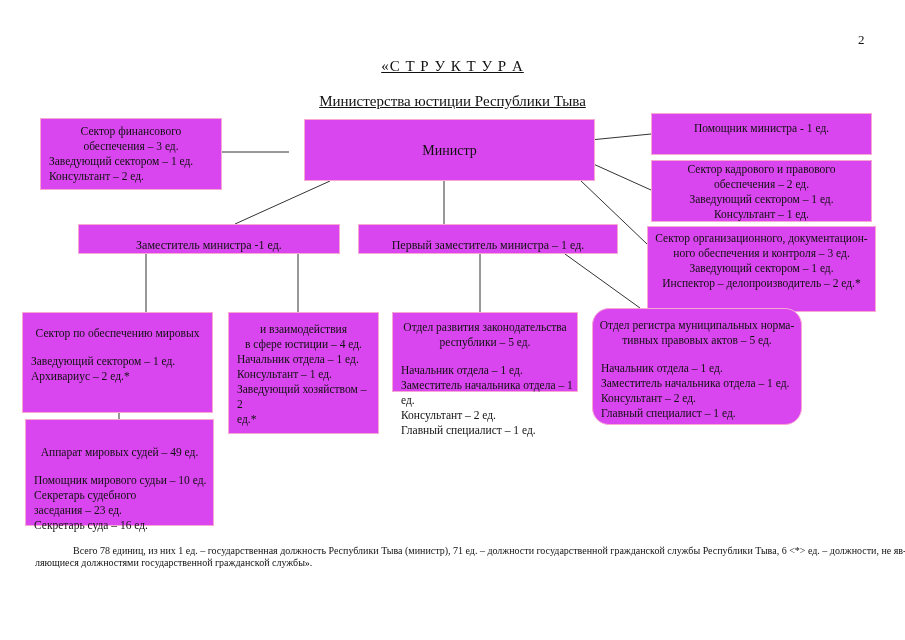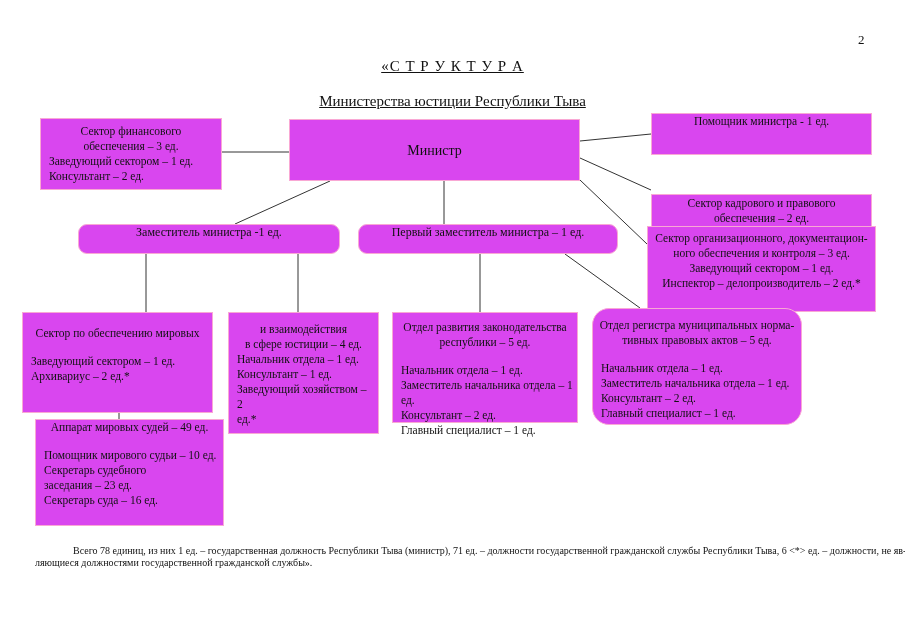--- a/index.html
+++ b/index.html
@@ -10,40 +10,40 @@
   }
   #lines{position:absolute;left:0;top:0;z-index:1;}
   .box{
     position:absolute;z-index:2;background:#d946ef;border:1px solid #f9a8d4;
     box-sizing:border-box;font-size:11.5px;line-height:15px;
   }
   .box .ctr{text-align:center;padding:0 4px;}
   .box .lft{text-align:left;padding:0 4px 0 8px;}
   .gap{margin-top:13px;}
   #b-minister{display:flex;align-items:center;justify-content:center;font-size:14px;}
-  #b-deputy,#b-first-deputy{display:flex;align-items:flex-start;justify-content:center;font-size:12px;border-radius:9px;}
+  #b-deputy,#b-first-deputy{display:flex;align-items:flex-end;justify-content:center;font-size:12px;}
   #page-number{position:absolute;left:858px;top:32px;font-size:13px;z-index:2;}
   #title{position:absolute;left:0;top:58px;width:905px;text-align:center;z-index:2;text-decoration:underline;}
   #title .t1{font-size:15px;letter-spacing:1px;}
   #title .t2{font-size:15px;margin-top:18px;}
   #footer{position:absolute;left:35px;top:545px;width:862px;font-size:10px;line-height:11.5px;z-index:2;}
   #footer .f1{text-indent:38px;white-space:nowrap;}
   #footer .f2{white-space:nowrap;}
   
   #b-finance      {left:40px;  top:118px; width:182px; height:72px;  padding-top:5px;}
-  #b-minister     {left:289px; top:119px; width:291px; height:62px;}
-  #b-assistant    {left:651px; top:113px; width:221px; height:42px;  }
-  #b-hr           {left:651px; top:160px; width:221px; height:62px;  padding-top:1px;margin-top:34px;}
+  #b-minister     {left:304px; top:119px; width:291px; height:62px;}
+  #b-assistant    {left:651px; top:113px; width:221px; height:42px;  padding-top:7px;}
+  #b-hr           {left:651px; top:160px; width:221px; height:62px;  padding-top:1px;}
   #b-org          {left:647px; top:226px; width:229px; height:86px;  padding-top:4px;}
   #b-deputy       {left:78px;  top:224px; width:262px; height:30px;}
   #b-first-deputy {left:358px; top:224px; width:260px; height:30px;}
   #b-judges-sector{left:22px;  top:312px; width:191px; height:101px; padding-top:13px;}
-  #b-judges-app   {left:35px;  top:419px; width:189px; height:107px; padding-top:0;}
+  #b-judges-app   {left:25px;  top:419px; width:189px; height:107px; padding-top:25px;}
   #b-project      {left:228px; top:312px; width:151px; height:122px; padding-top:9px;}
-  #b-legislation  {left:392px; top:312px; width:186px; height:111px; padding-top:7px;}
+  #b-legislation  {left:392px; top:312px; width:186px; height:80px; padding-top:7px;}
   #b-registry     {left:592px; top:308px; width:210px; height:117px; padding-top:9px;border-radius:17px;}
 </style>
 </head>
 <body>
 
 <div id="page">
 
   <div id="page-number">2</div>
 
   <div id="title">

